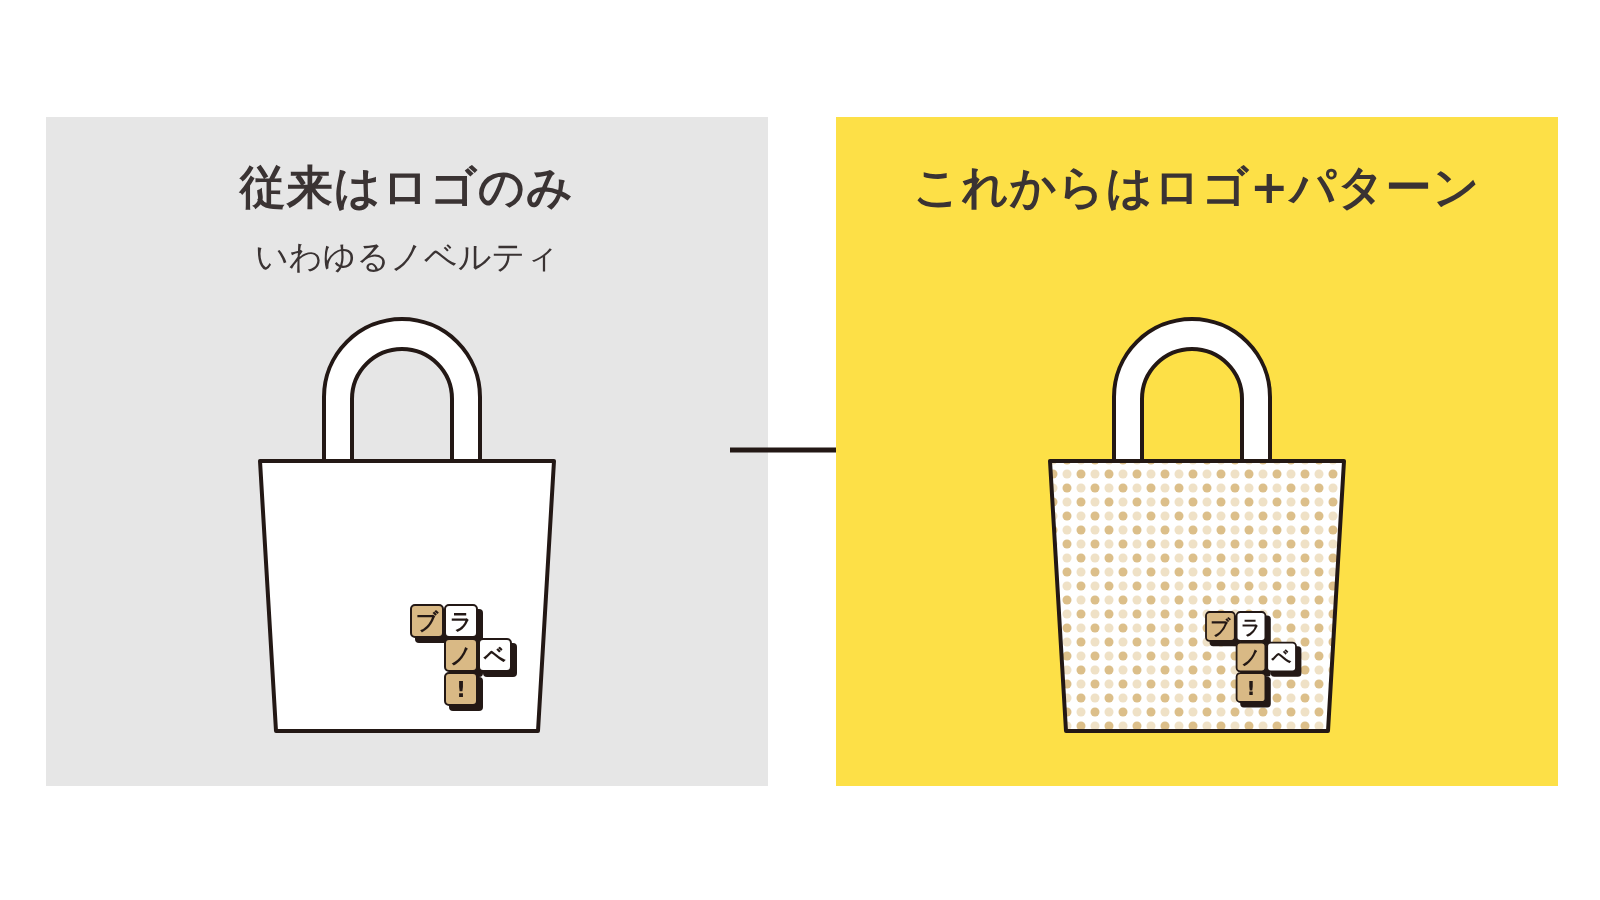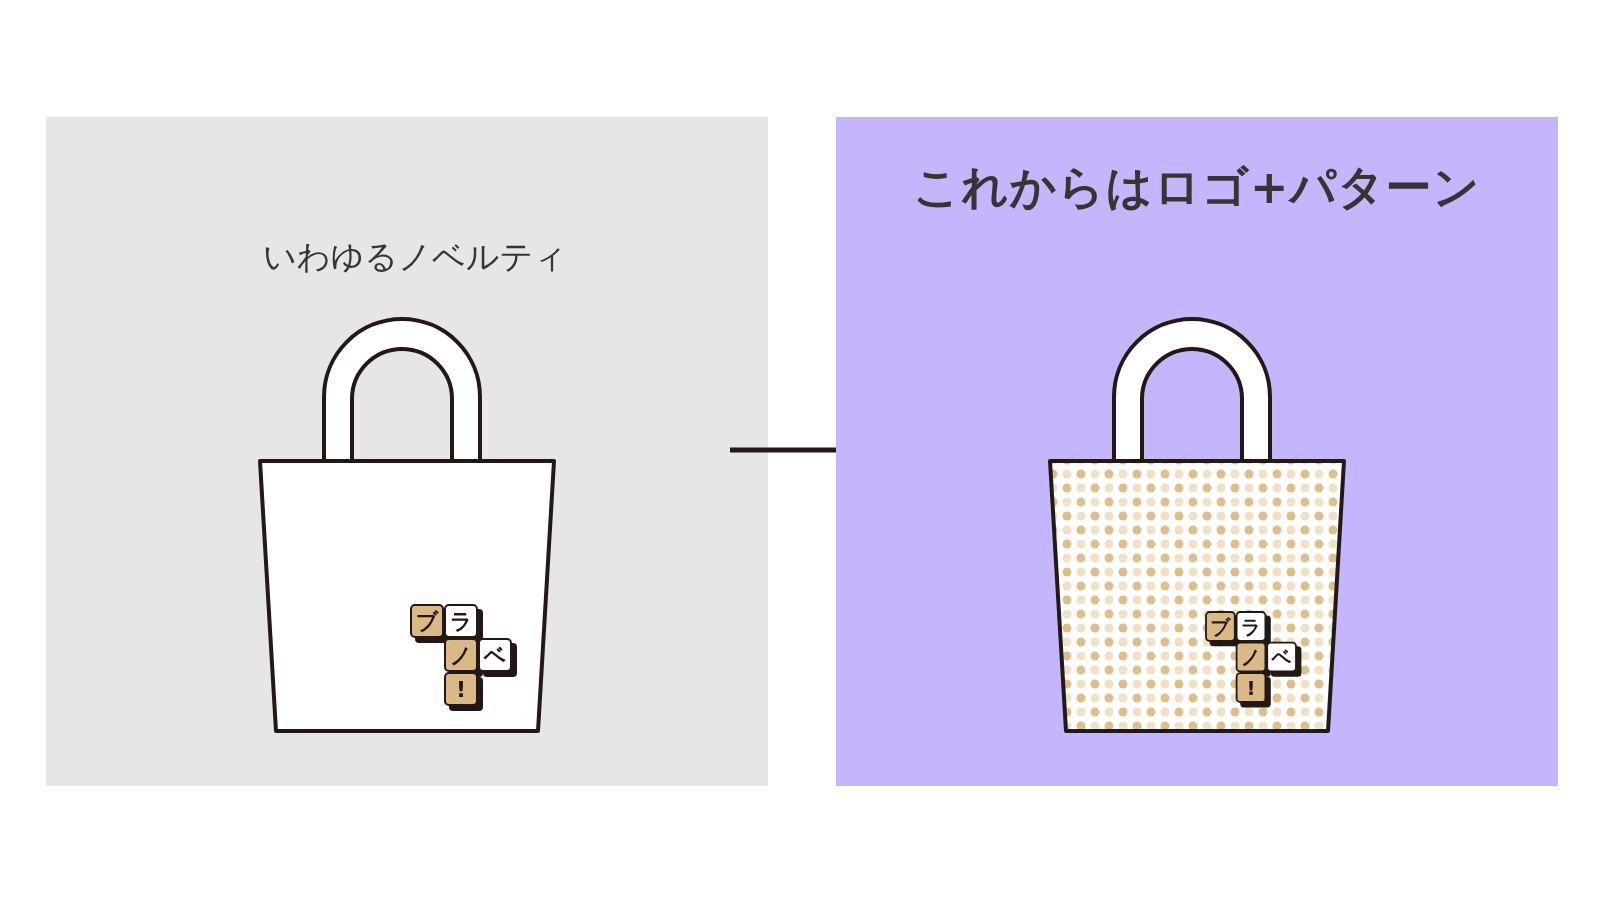--- a/index.html
+++ b/index.html
@@ -1,31 +1,32 @@
 <!DOCTYPE html>
 <html><head>
 <meta charset="utf-8">
 <style>
   html, body { margin:0; padding:0; }
   body { width:1600px; height:900px; background:#ffffff; position:relative; overflow:hidden;
          font-family:"DejaVu Sans", "Liberation Sans", sans-serif; color:#3a3333; }
   .panel { position:absolute; top:117px; width:722px; height:669px; }
   .panel.left { left:46px; background:#e6e6e6; }
-  .panel.right { left:836px; background:#c4b5fd; }
+  .panel.right { left:836px; background:#fde047; }
   .title { position:absolute; left:0; width:100%; text-align:center; top:40px;
            font-size:46px; font-weight:bold; letter-spacing:1px; color:#3a3333; }
   .subtitle { position:absolute; left:0; width:100%; text-align:center; top:118px;
-              font-size:33px; color:#3a3333;padding-left:8px; }
+              font-size:33px; color:#3a3333; }
   svg.bag { position:absolute; left:0; top:0; }
   .arrow { position:absolute; left:730px; top:440px; }
 </style>
 </head>
 <body>
 
 <div class="panel left">
+  <div class="title">従来はロゴのみ</div>
   <div class="subtitle">いわゆるノベルティ</div>
   <svg class="bag" width="722" height="669">
 
     <path d="M278 345 L278 280 A78 78 0 0 1 434 280 L434 345 L406 345 L406 282 A50 50 0 0 0 306 282 L306 345 Z" fill="#ffffff" stroke="#231815" stroke-width="4" stroke-linejoin="round"></path>
 
     <path d="M214 344 L508 344 L492 614 L230 614 Z" fill="#ffffff" stroke="#231815" stroke-width="4" stroke-linejoin="round"></path>
 
     <g transform="translate(365,488)">
       <g fill="#231815">
         <rect x="4" y="4" width="34" height="34" rx="4"></rect>

